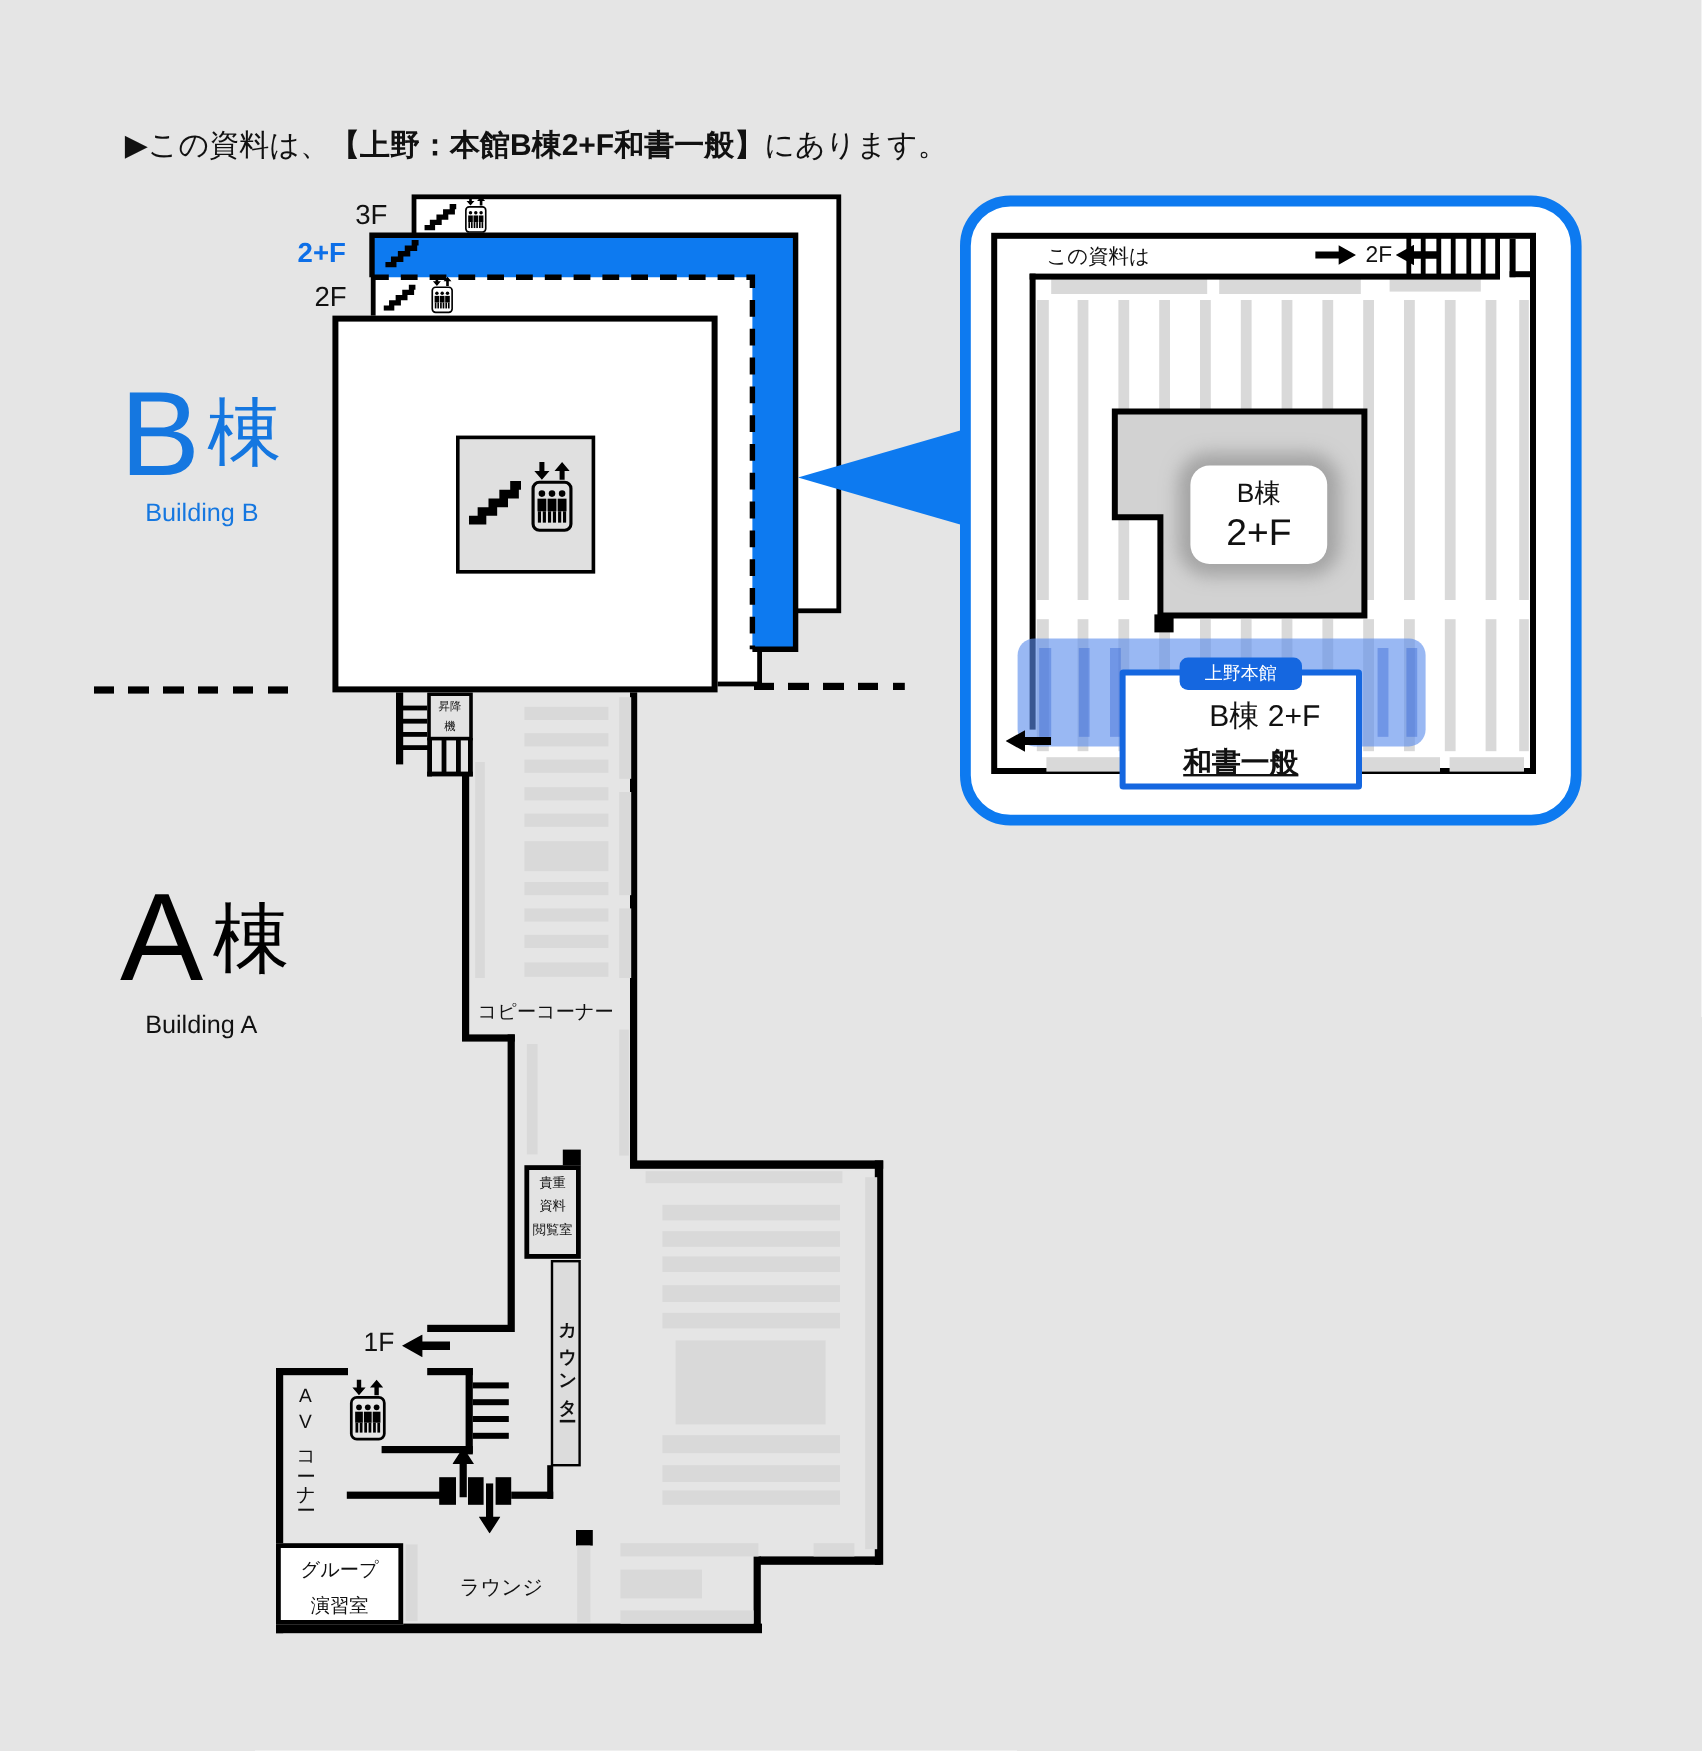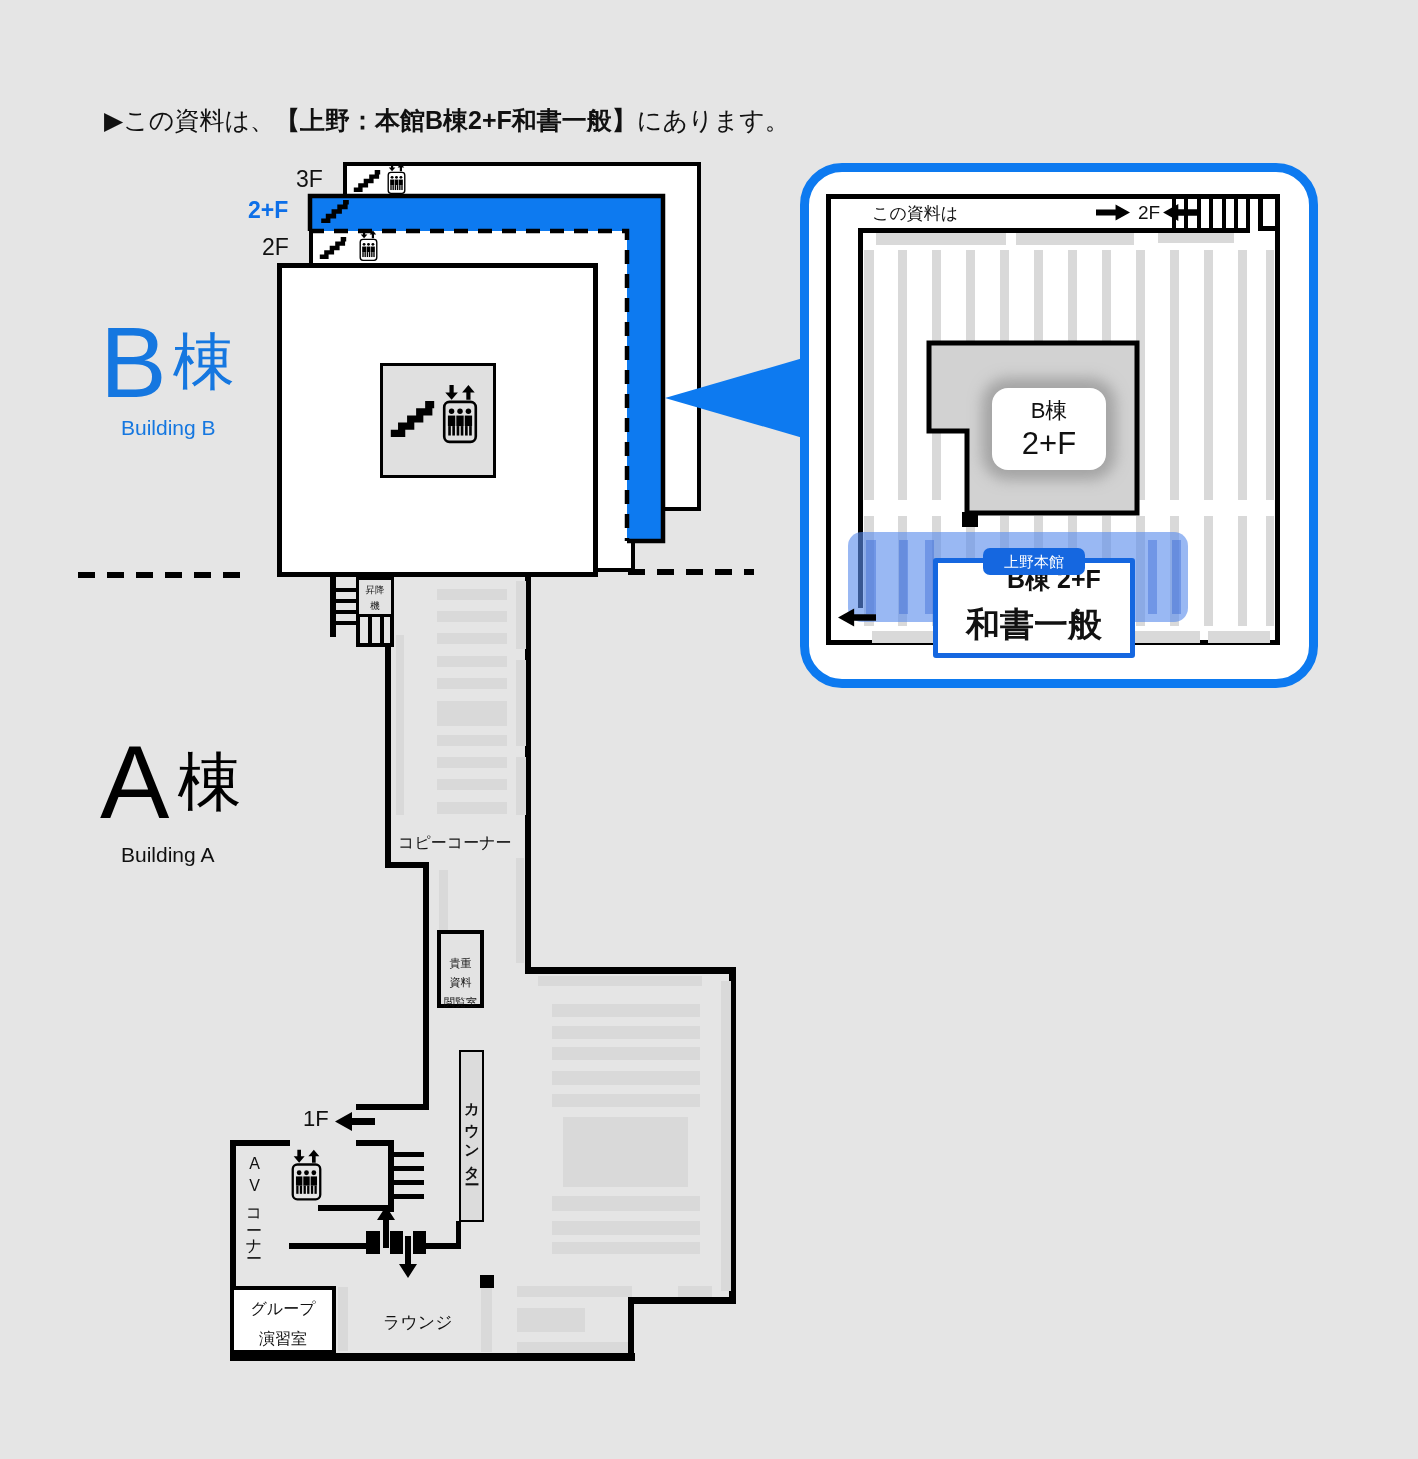--- a/index.html
+++ b/index.html
@@ -188,21 +188,21 @@
   <div class="a bar" style="left:552px;top:1196px;width:148px;height:15px;"></div>
   <div class="a bar" style="left:552px;top:1221px;width:148px;height:14px;"></div>
   <div class="a bar" style="left:552px;top:1242px;width:148px;height:12px;"></div>
   <div class="a bar" style="left:517px;top:1286px;width:115px;height:11px;"></div>
   <div class="a bar" style="left:678px;top:1286px;width:34px;height:11px;"></div>
   <div class="a bar" style="left:517px;top:1308px;width:68px;height:24px;"></div>
   <div class="a bar" style="left:517px;top:1342px;width:111px;height:11px;"></div>
   <div class="a bar" style="left:721px;top:981px;width:10px;height:310px;"></div>
 
   <div class="a wall" style="left:469px;top:958px;width:15px;height:14px;"></div>
-  <div class="a" style="left:437px;top:930px;width:47px;height:78px;background:#e3e3e3;border:4px solid #000;font-size:11px;text-align:center;line-height:1.75;padding-top:20px;">
+  <div class="a" style="left:437px;top:971px;width:47px;height:78px;background:#e3e3e3;border:4px solid #000;font-size:11px;text-align:center;line-height:1.75;padding-top:2px;">
     <div>貴重</div>
     <div>資料</div>
     <div>閲覧室</div>
   </div>
   <div class="a vt" style="left:459px;top:1050px;width:25px;height:172px;background:#dcdcdc;border:2px solid #000;font-size:15px;font-weight:bold;letter-spacing:4px;display:flex;align-items:center;justify-content:center;">カウンター</div>
 
   <div class="a wall" style="left:356px;top:1104px;width:72px;height:6px;"></div>
   <div class="a wall" style="left:356px;top:1140px;width:38px;height:6px;"></div>
   <div class="a wall" style="left:388px;top:1140px;width:6px;height:72px;"></div>
   <div class="a wall" style="left:394px;top:1152px;width:30px;height:5px;"></div>
@@ -334,18 +334,18 @@
   <div class="a" style="left:866px;top:540px;width:10px;height:74px;background:rgba(45,95,210,0.38);"></div>
   <div class="a" style="left:899px;top:540px;width:9px;height:74px;background:rgba(45,95,210,0.38);"></div>
   <div class="a" style="left:925px;top:540px;width:9px;height:74px;background:rgba(45,95,210,0.38);"></div>
   <div class="a" style="left:1148px;top:540px;width:9px;height:74px;background:rgba(45,95,210,0.38);"></div>
   <div class="a" style="left:1172px;top:540px;width:9px;height:74px;background:rgba(45,95,210,0.38);"></div>
   <svg class="a" style="left:838px;top:608px;" width="38" height="19" viewBox="0 0 40 19">
       <polygon points="40,6 17,6 17,0 0,9.5 17,19 17,13 40,13"></polygon>
     </svg>
 
   <div class="a" style="left:933px;top:558px;width:202px;height:100px;background:#fff;border:5px solid #1567e0;border-radius:3px;text-align:center;">
-    <div style="font-size:25px;font-weight:bold;padding-left:40px;">B棟 2+F</div>
-    <div style="font-size:34px;font-weight:bold;margin-top:6px;">和書一般</div>
+    <div style="font-size:25px;font-weight:normal;margin-top:17px;padding-left:40px;">B棟 2+F</div>
+    <div style="font-size:24px;font-weight:bold;margin-top:6px;text-decoration:underline;">和書一般</div>
   </div>
   <div class="a" style="left:983px;top:548px;width:102px;height:27px;background:#1567e0;border-radius:7px;color:#fff;font-size:15px;text-align:center;line-height:27px;">上野本館</div>
 
 </div>
 
 </body></html>

